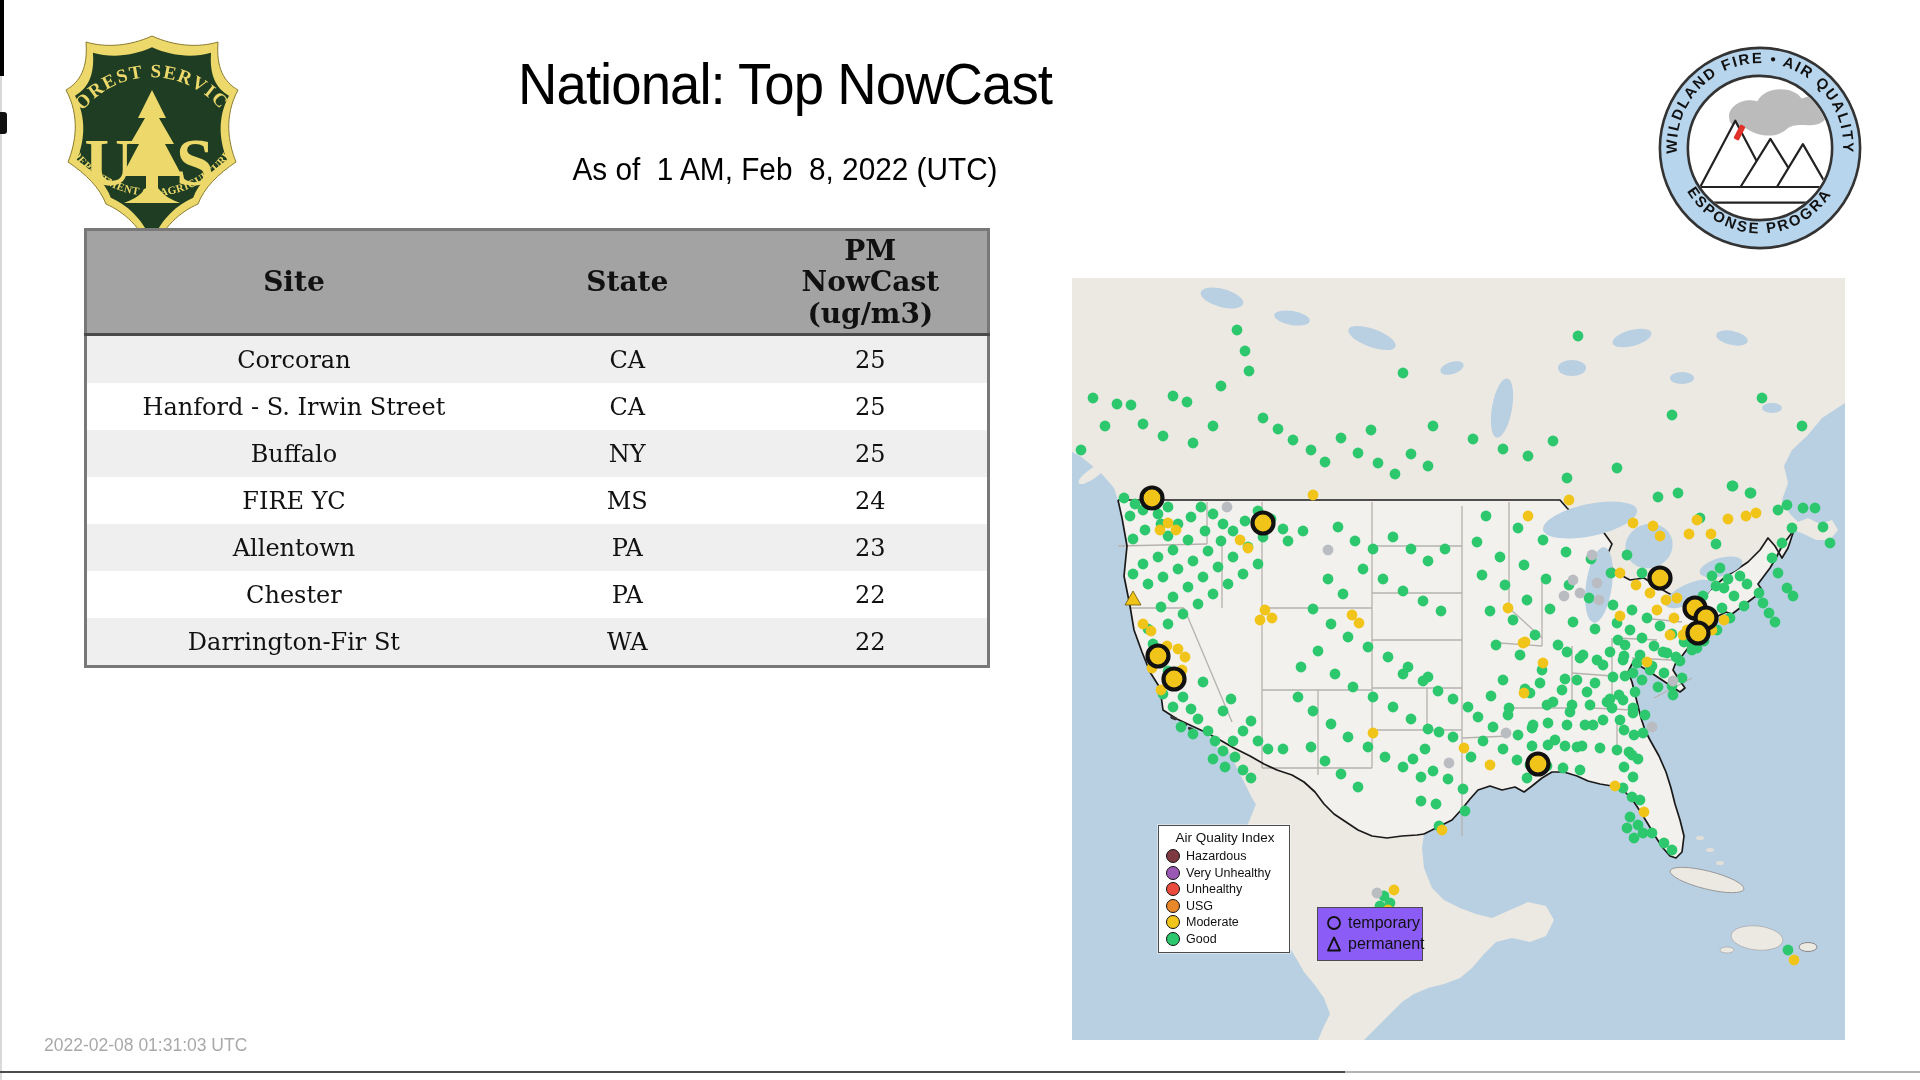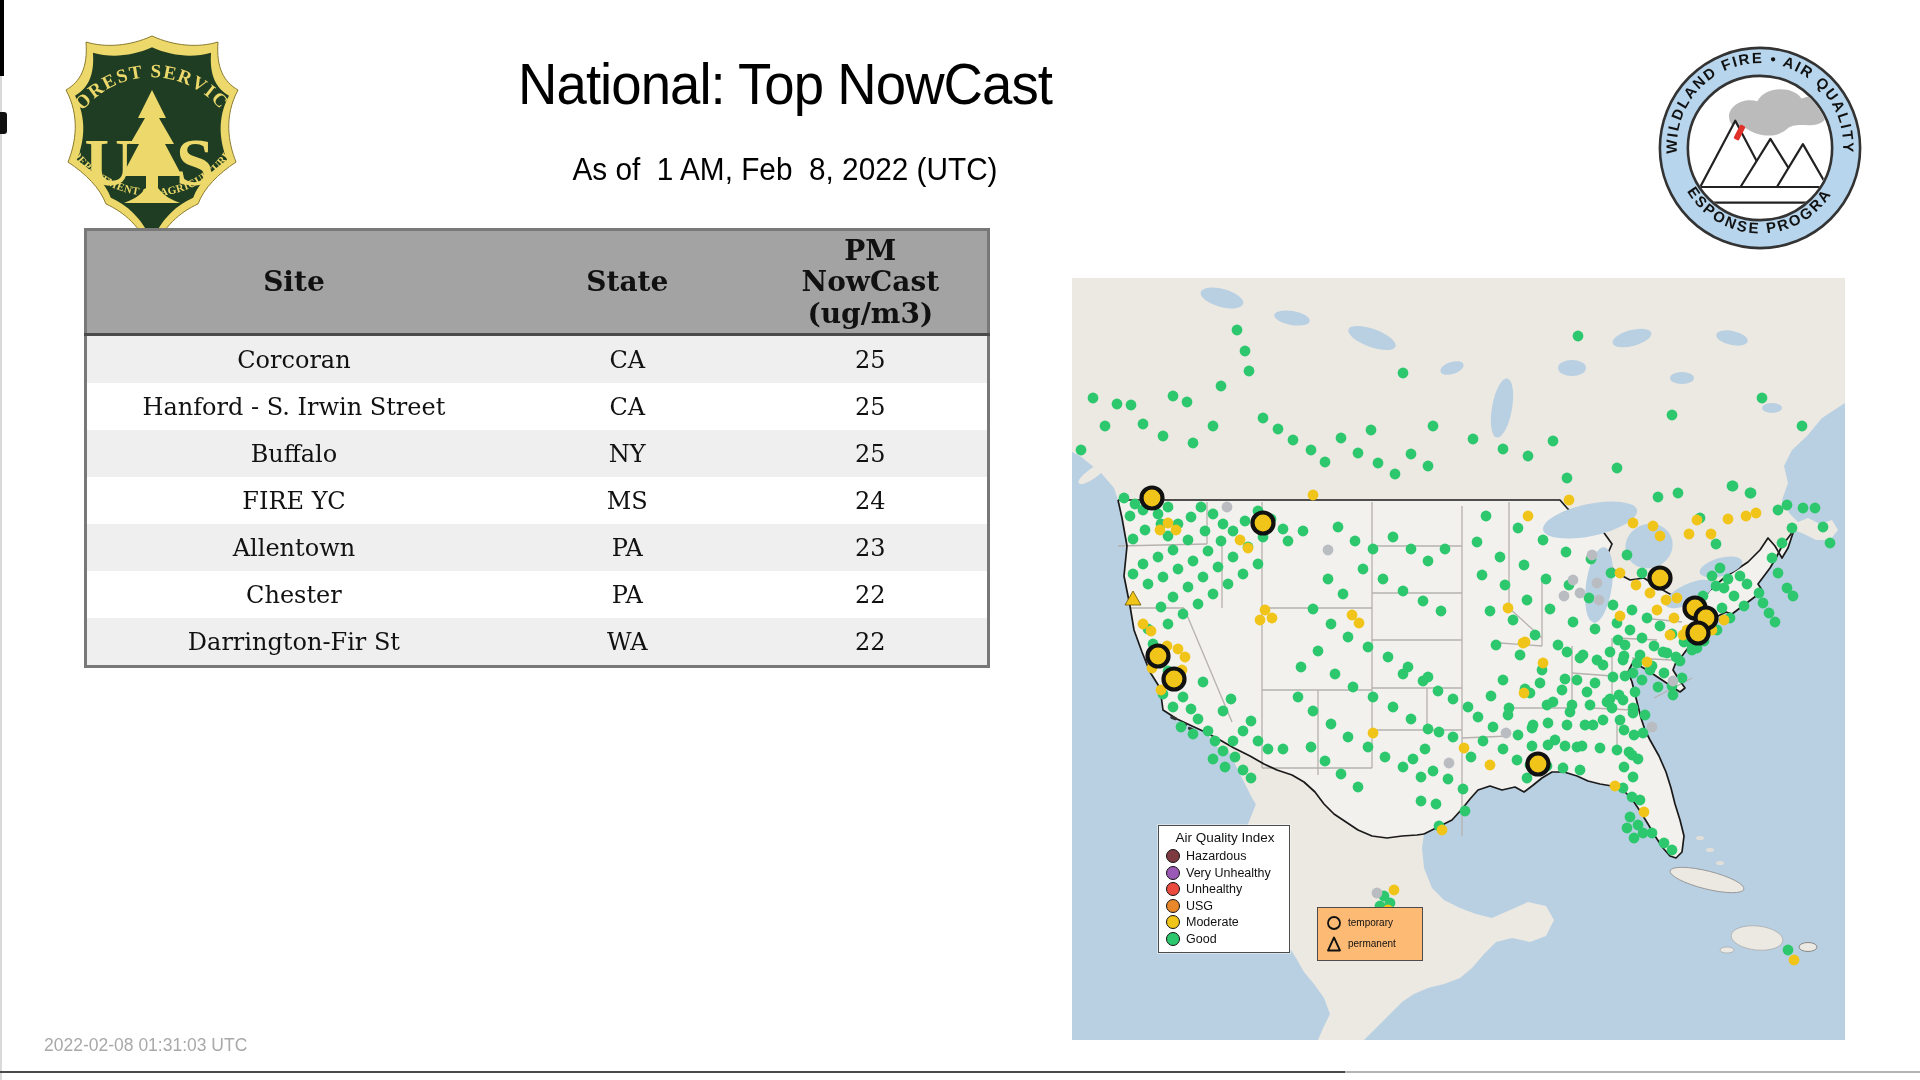--- a/index.html
+++ b/index.html
@@ -56,23 +56,23 @@
   .map-wrap svg.map-svg{position:absolute;left:0;top:0;}
   .aqi-legend{
     position:absolute;left:86px;top:547px;width:132px;background:#fff;
     border:1.5px solid #4c4c4c;padding:4px 5px 5px 7px;box-sizing:border-box;
     font-size:12.5px;color:#111;box-shadow:0 0 0 1px rgba(255,255,255,.4);
   }
   .aqi-title{text-align:center;font-size:13.5px;margin-bottom:3px;}
   .aqi-item{display:flex;align-items:center;gap:6px;height:16.5px;}
   .aqi-dot{width:12px;height:12px;border-radius:50%;border:1.6px solid #111;flex:0 0 auto;}
   .marker-legend{
-    position:absolute;left:245px;top:629px;width:106px;height:54px;background:#fdba74;
+    position:absolute;left:245px;top:629px;width:106px;height:54px;background:#8b5cf6;
     border:1.5px solid #4c4c4c;box-sizing:border-box;padding:4px 4px 2px 8px;
-    font-size:10px;color:#111;
+    font-size:16px;color:#111;
   }
   .marker-row{display:flex;align-items:center;gap:6px;height:21px;}
   .marker-glyph{flex:0 0 16px;height:18px;}
 </style>
 </head>
 <body>
 
 <div class="edge-line-left"></div>
 <div class="edge-mark-a"></div>
 <div class="edge-mark-b"></div>

